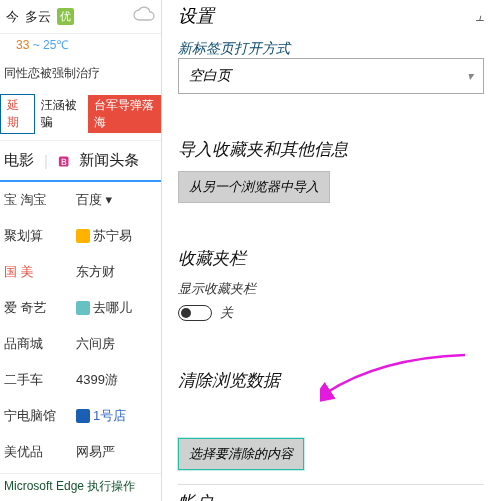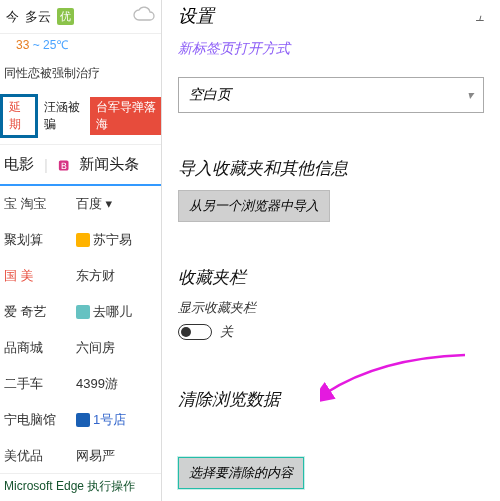--- a/index.html
+++ b/index.html
@@ -8,42 +8,42 @@
 .leftcol { width: 162px; height: 100%; background: #fff; position: relative; font-size: 13px; color: #222; overflow: hidden; }
 .rightcol { flex: 1; height: 100%; background: #fff; position: relative; padding: 0; }
 .weather { height: 34px; border-bottom: 1px solid #eee; display: flex; align-items: center; gap: 6px; padding-left: 6px; }
 .air-badge { background: #8bc34a; color: #fff; font-size: 11px; padding: 1px 3px; border-radius: 2px; }
 .cloud-icon { margin-left: auto; margin-right: 6px; color: #bbb; }
 .temp-line { font-size: 12px; color: #555; padding: 2px 0 6px 16px; }
 .temp-low { color: #4aa3ff; }
 .news-line { padding: 6px 4px; font-size: 12px; color: #333; border-bottom: 0; }
 .news-tags { display: flex; gap: 0; align-items: center; font-size: 12px; padding: 6px 0 6px 0; border-bottom: 1px solid #eee; }
 .news-tag { padding: 2px 6px; }
-.tag-red-border { border: 3px solid #0369a1; color: #e74c3c; }
+.tag-red-border { border: 1px solid #0369a1; color: #e74c3c; }
 .tag-red-bg { background: #e74c3c; color: #fff; }
 .tabs-row { display: flex; align-items: center; gap: 10px; padding: 10px 4px; border-bottom: 2px solid #3399ff; font-size: 15px; }
 .tabs-row .sep { color: #ddd; }
 .links-grid { }
 .link-row { display: flex; align-items: center; padding: 9px 4px; font-size: 13px; color: #333; border-bottom: 0; }
 .link-row .c1 { width: 72px; display:flex; align-items:center; }
 .link-row .c2 { flex: 1; display:flex; align-items:center; }
 .red-text { color: #e74c3c; }
 .blue-link { color: #3366cc; }
 .orange-sq { width:14px; height:14px; background:#ffb300; border-radius:2px; display:inline-block; vertical-align:middle; margin-right:3px;}
 .teal-sq { width:14px; height:14px; background:#66c2c2; border-radius:2px; display:inline-block; vertical-align:middle; margin-right:3px;}
 .blue-sq { width:14px; height:14px; background:#1a5fb4; color:#fff; font-size:10px; text-align:center; border-radius:2px; display:inline-block; vertical-align:middle; margin-right:3px;}
 .edge-row { position:absolute; bottom:2px; left:0; right:0; display:flex; align-items:center; padding:4px 4px; font-size:12px; color:#14532d; border-top:1px solid #eee;}
 .left-divider { position:absolute; right:0; top:0; bottom:0; width:1px; background:#ddd;}
 
 
 .settings-panel { padding: 0 16px 0 16px; font-style: italic; }
 .settings-header { display:flex; align-items:center; justify-content:space-between; padding: 4px 0 8px 0; }
 .settings-title { font-size: 18px; }
 .pin-icon { color:#666; font-size:14px; }
-.section-label { font-size: 14px; color:#8b5cf6; margin-top: 4px; margin-bottom: 19px; }
+.section-label { font-size: 14px; color:#0c4a6e; margin-top: 4px; margin-bottom: 0; }
 .select-box { width: 100%; border: 1px solid #aaa; padding: 8px 10px; font-size:14px; display:flex; align-items:center; justify-content:space-between; cursor:pointer;}
 .chevron { color:#888; font-size:12px;}
 .section-title { font-size: 17px; color:#111; margin-top: 44px; margin-bottom: 10px;}
 .gray-btn { background:#d0d0d0; border:1px solid #bbb; padding: 6px 10px; font-size:13px; display:inline-block; cursor:pointer;}
 .fav-show { font-size:13px; color:#333; margin-top:10px;}
 .toggle { display:inline-flex; align-items:center; gap:8px; margin-top:6px;}
 .toggle-track { width:34px; height:16px; border:1.5px solid #333; border-radius:10px; position:relative; background:#fff;}
 .toggle-knob { width:10px; height:10px; background:#333; border-radius:50%; position:absolute; left:2px; top:1.5px;}
 .toggle-label { font-size:13px; color:#333;}
 .highlight-btn { background:#cfd1d1; border:1.5px solid #24bda8; padding:6px 10px; font-size:13px; display:inline-block; cursor:pointer; box-shadow:0 0 0 1px rgba(36,189,168,.25);margin-top:36px;}

